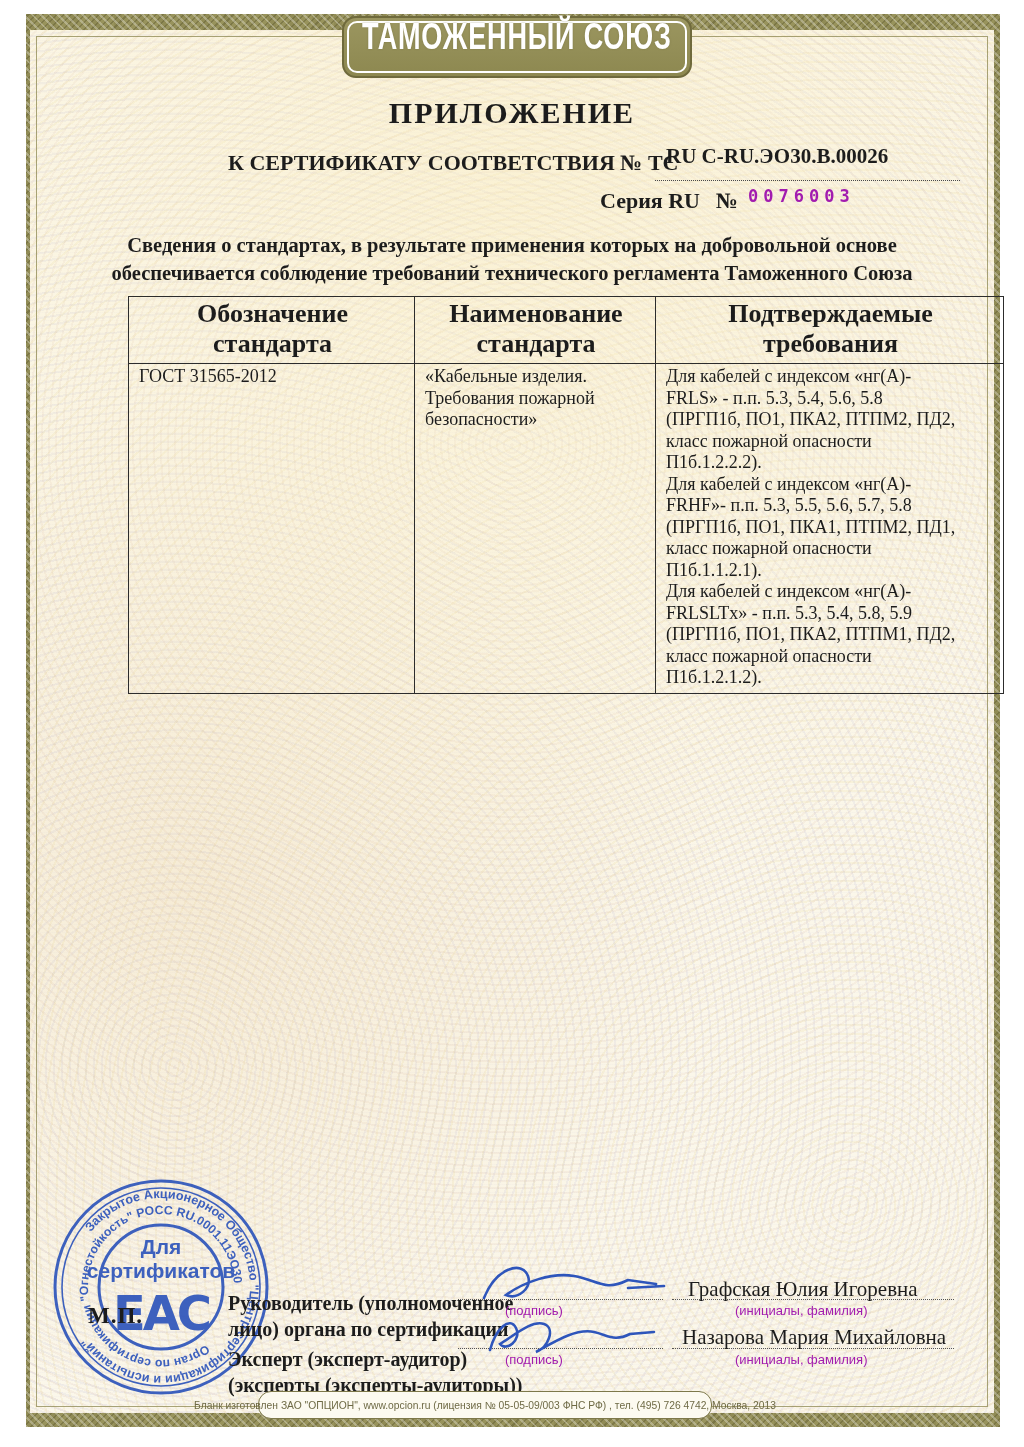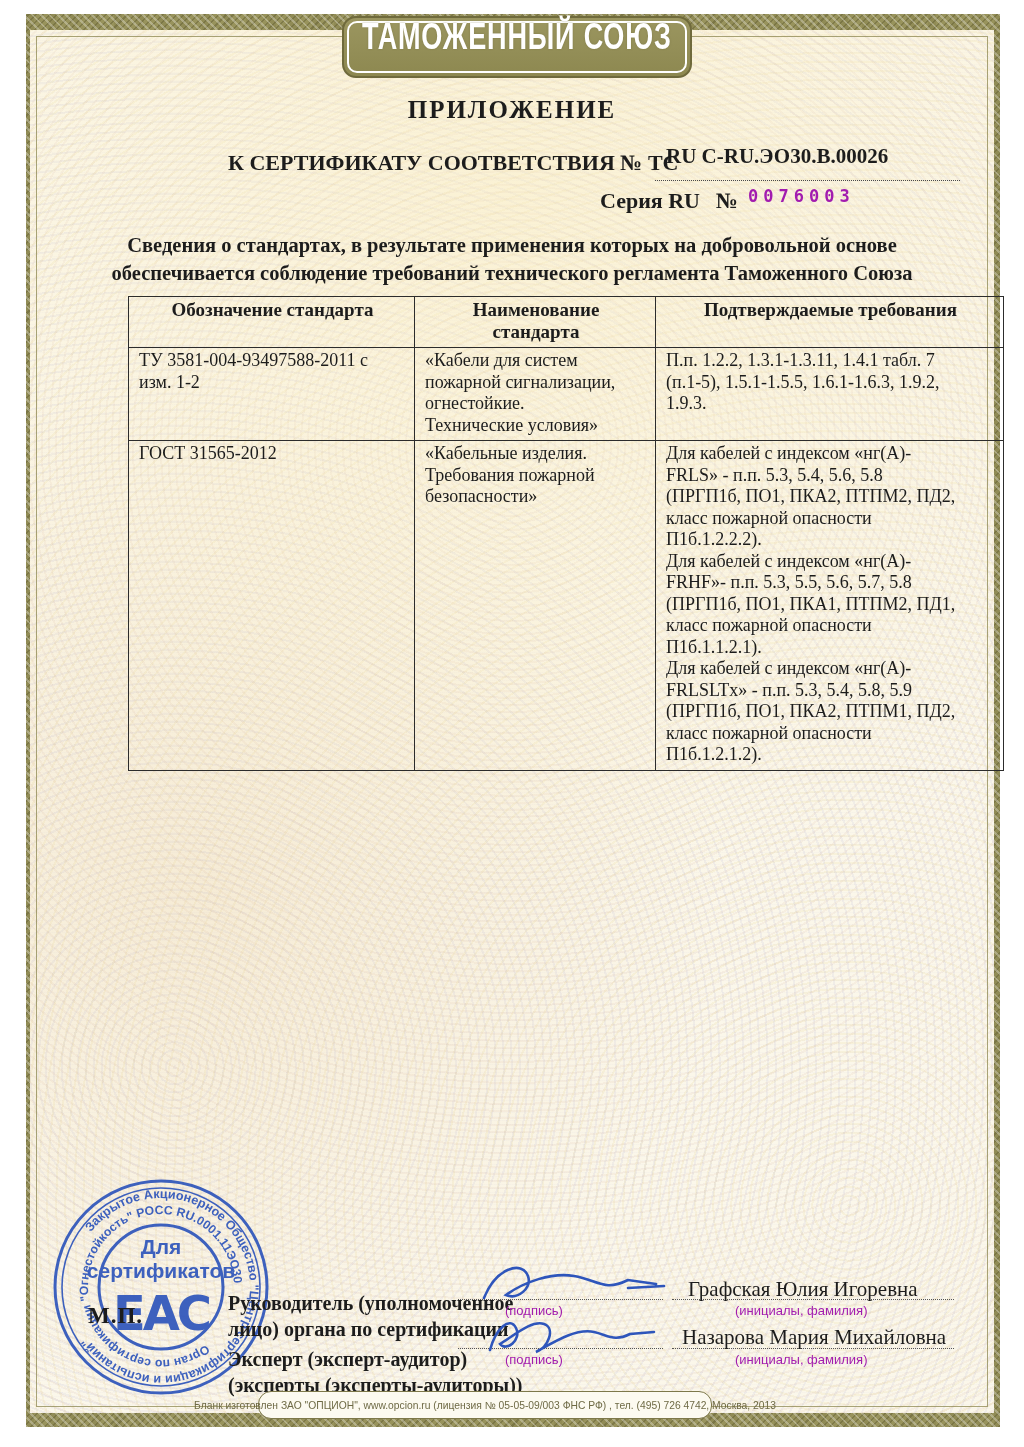--- a/index.html
+++ b/index.html
@@ -28,38 +28,38 @@
   .banner{position:absolute;left:342px;top:16px;width:346px;height:58px;
     background:linear-gradient(180deg,#9b9660,#8d8850);
     border:2px solid #6f6a3c;border-radius:14px;display:flex;align-items:flex-start;justify-content:center;}
   .banner::before{content:"";position:absolute;inset:3px;border:2px solid #ffffff;border-radius:10px;}
   .banner-text{font-family:"Liberation Sans",sans-serif;font-weight:bold;font-size:33px;color:#ffffff;
     transform:scaleX(.82) scaleY(1.12);letter-spacing:1px;white-space:nowrap;
     text-shadow:0 0 2px rgba(110,105,60,.6);}
 
   
   .title{position:absolute;left:0;top:96px;width:1024px;text-align:center;
-    font-size:25px;font-weight:bold;letter-spacing:2px;}
+    font-size:30px;font-weight:bold;letter-spacing:2px;}
   .sub-label{position:absolute;left:228px;top:150px;font-size:22px;font-weight:bold;white-space:nowrap;}
   .cert-num{position:absolute;left:666px;top:144px;font-size:21px;font-weight:bold;white-space:nowrap;}
   .cert-line{position:absolute;left:655px;top:180px;width:305px;border-bottom:1.5px dotted #4a4a4a;}
   .series{position:absolute;left:600px;top:188px;font-size:22px;font-weight:600;font-family:Liberation Serif, serif;}
   .numsign{position:absolute;left:716px;top:188px;font-size:22px;font-weight:600;}
   .blank-num{position:absolute;left:748px;top:186px;font-family:"DejaVu Sans Mono",monospace;
     font-weight:bold;font-size:17px;color:#a21caf;letter-spacing:5px;}
 
   .intro{position:absolute;left:62px;top:231px;width:900px;text-align:center;
     font-size:20.5px;font-weight:bold;line-height:28px;white-space:pre-line;}
 
   
   table.std{position:absolute;left:128px;top:296px;width:818px;border-collapse:collapse;
     table-layout:fixed;}
   table.std th,table.std td{border:1.5px solid #2c2c2c;vertical-align:top;
     padding:2px 8px 4px 10px;white-space:pre-line;}
-  table.std th{font-size:19px;font-weight:bold;text-align:center;height:36px;}
+  table.std th{font-size:26px;font-weight:bold;text-align:center;height:36px;}
   table.std td{font-size:18px;line-height:21.5px;}
   .c1{width:267px;} .c2{width:222px;} .c3{width:329px;}
   .row1 td{height:86px;}
   .row2 td{height:322px;margin-top:41px;}
 
   
   .stamp{position:absolute;left:46px;top:1172px;width:230px;height:230px;opacity:.92;}
   .mp{position:absolute;left:88px;top:1303px;font-size:23px;font-weight:bold;letter-spacing:1px;}
 
   .sig-label{position:absolute;font-size:20px;font-weight:bold;line-height:26px;white-space:pre-line;}
@@ -108,31 +108,20 @@
 <div class="intro">Сведения о стандартах, в результате применения которых на добровольной основе
 обеспечивается соблюдение требований технического регламента Таможенного Союза</div>
 
 <table class="std">
   <tbody>
       <tr>
     <th class="c1">Обозначение стандарта</th>
     <th class="c2">Наименование
 стандарта</th>
     <th class="c3">Подтверждаемые требования</th>
-  </tr>
-  <tr class="row1">
-    <td>ТУ 3581-004-93497588-2011 с
-изм. 1-2</td>
-    <td>«Кабели для систем
-пожарной сигнализации,
-огнестойкие.
-Технические условия»</td>
-    <td>П.п. 1.2.2, 1.3.1-1.3.11, 1.4.1 табл. 7
-(п.1-5), 1.5.1-1.5.5, 1.6.1-1.6.3, 1.9.2,
-1.9.3.</td>
   </tr>
   <tr class="row2">
     <td>ГОСТ 31565-2012</td>
     <td>«Кабельные изделия.
 Требования пожарной
 безопасности»</td>
     <td>Для кабелей с индексом «нг(А)-
 FRLS» -  п.п. 5.3, 5.4, 5.6, 5.8
 (ПРГП1б, ПО1, ПКА2, ПТПМ2, ПД2,
 класс пожарной опасности

